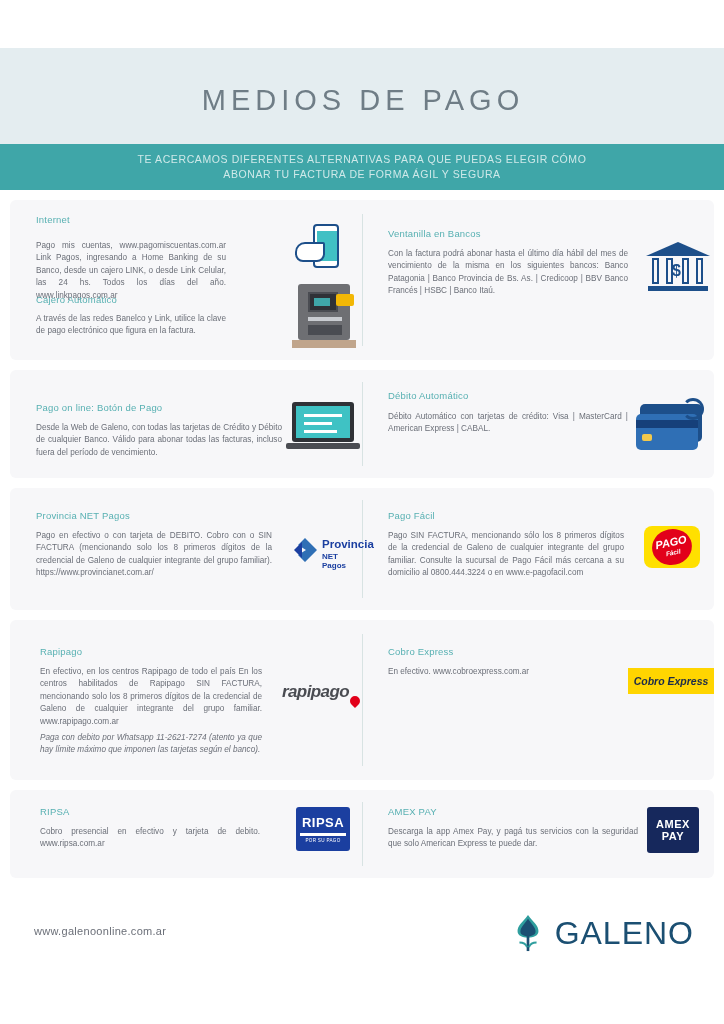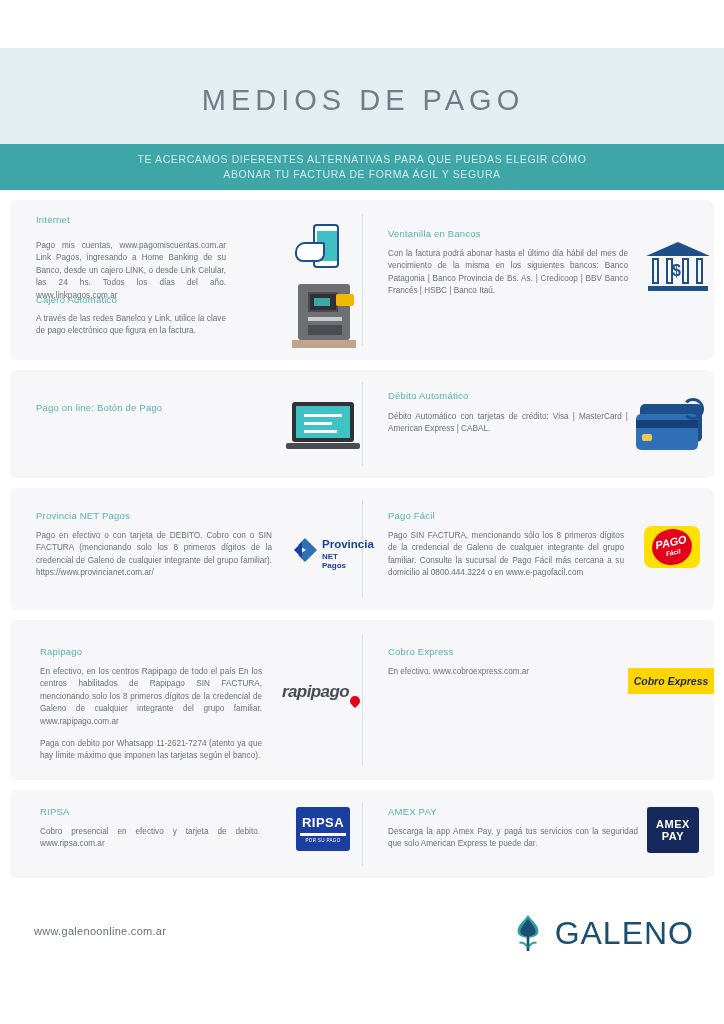--- a/index.html
+++ b/index.html
@@ -243,20 +243,21 @@
         <div class="bank-floor"></div>
       </div>
     </div>
   </div>
 
   <div class="card" style="top:370px; height:108px;">
     <div class="divider" style="top:12px; height:84px;"></div>
 
     <div class="txtblock" style="left:26px; top:32px; width:246px;">
       <div class="sec-title">Pago on line: Botón de Pago</div>
+      <div class="sec-body" style="margin-top:9px;">Desde la Web de Galeno, con todas las tarjetas de Crédito y Débito de cualquier Banco. Válido para abonar todas las facturas, incluso fuera del período de vencimiento.</div>
     </div>
     <div class="icon-wrap" style="left:276px; top:32px; width:76px; height:48px;">
       <div class="lt-screen">
         <div class="lt-inner"></div>
         <div class="lt-line" style="left:12px; top:12px; width:38px;"></div>
         <div class="lt-line" style="left:12px; top:20px; width:28px;"></div>
         <div class="lt-line" style="left:12px; top:28px; width:33px;"></div>
       </div>
       <div class="lt-base"></div>
     </div>
@@ -306,21 +307,21 @@
       </div>
     </div>
   </div>
 
   <div class="card" style="top:620px; height:160px;">
     <div class="divider" style="top:14px; height:132px;"></div>
 
     <div class="txtblock" style="left:30px; top:26px; width:222px;">
       <div class="sec-title">Rapipago</div>
       <div class="sec-body" style="margin-top:9px;">En efectivo, en los centros Rapipago de todo el país En los centros habilitados de Rapipago SIN FACTURA, mencionando solo los 8 primeros dígitos de la credencial de Galeno de cualquier integrante del grupo familiar. www.rapipago.com.ar</div>
-      <div class="sec-body" style="margin-top:10px;">Paga con debito por Whatsapp 11-2621-7274 (atento ya que hay límite máximo que imponen las tarjetas según el banco).</div>
+      <div class="sec-body" style="margin-top:4px;font-style:italic;">Paga con debito por Whatsapp 11-2621-7274 (atento ya que hay límite máximo que imponen las tarjetas según el banco).</div>
     </div>
     <div class="icon-wrap" style="left:272px; top:62px; width:80px; height:26px;">
       <span class="rp-txt">rapipago</span>
       <span class="rp-dot" style="left:68px; top:14px;"></span>
     </div>
 
     <div class="txtblock" style="left:378px; top:26px; width:220px;">
       <div class="sec-title">Cobro Express</div>
       <div class="sec-body" style="margin-top:9px;">En efectivo. www.cobroexpress.com.ar</div>
     </div>

